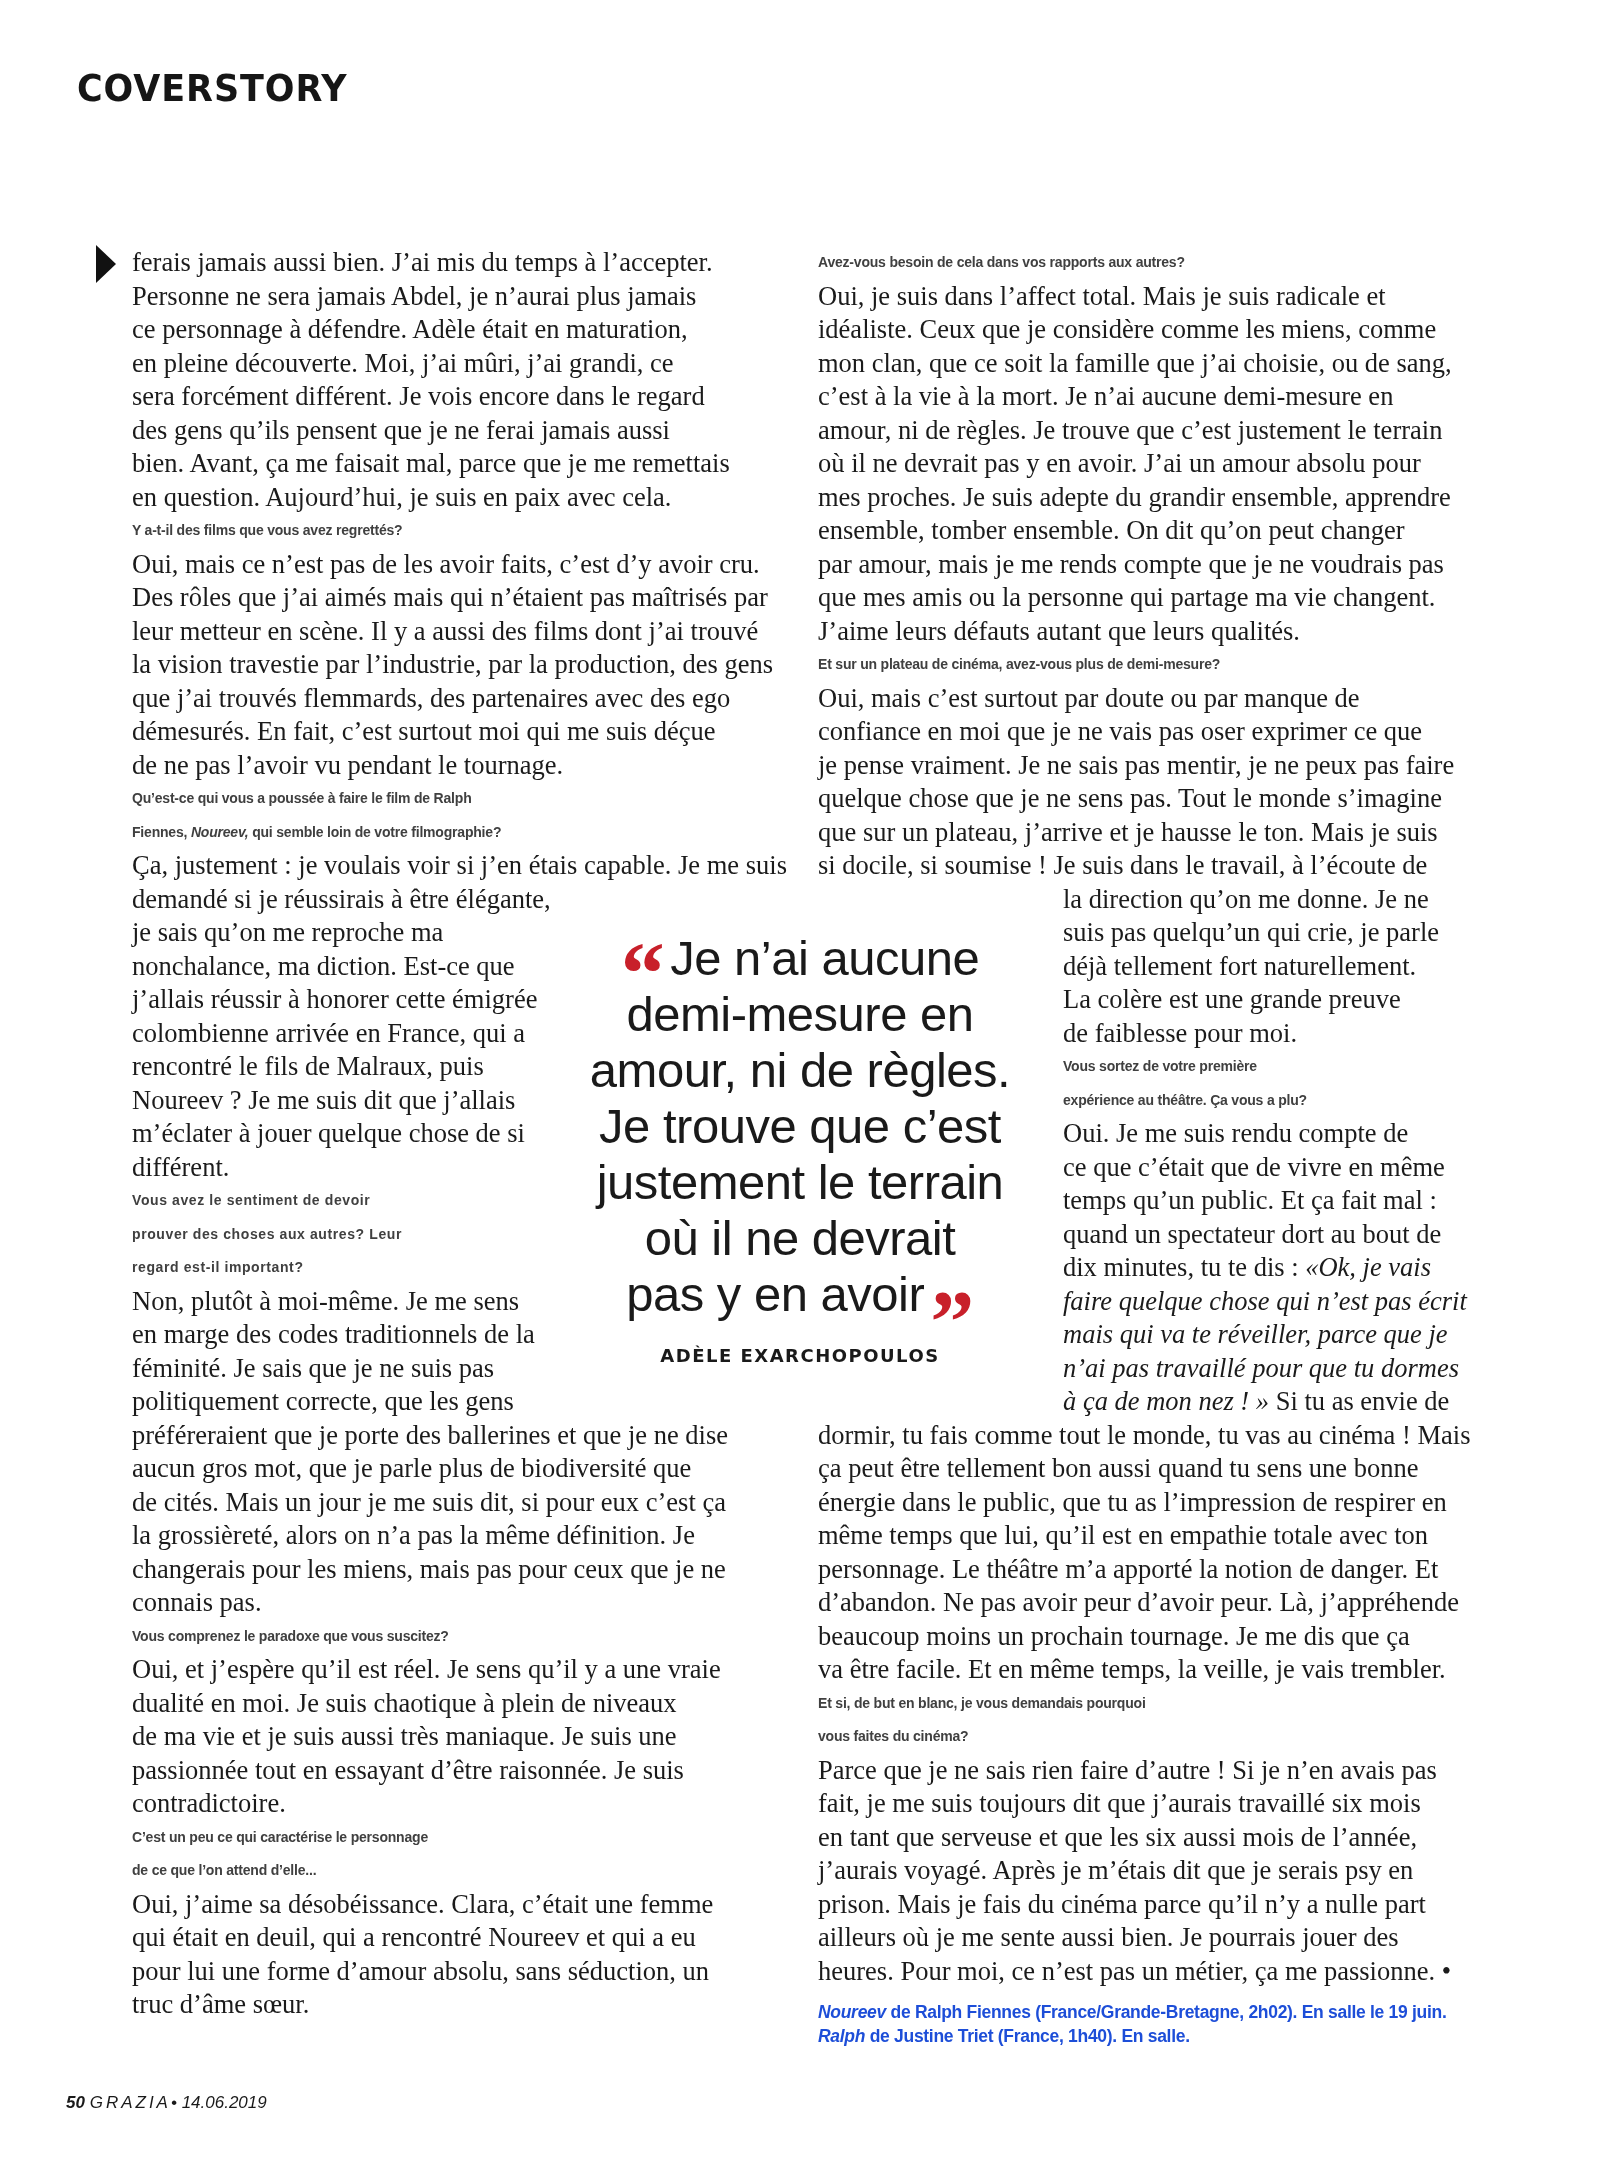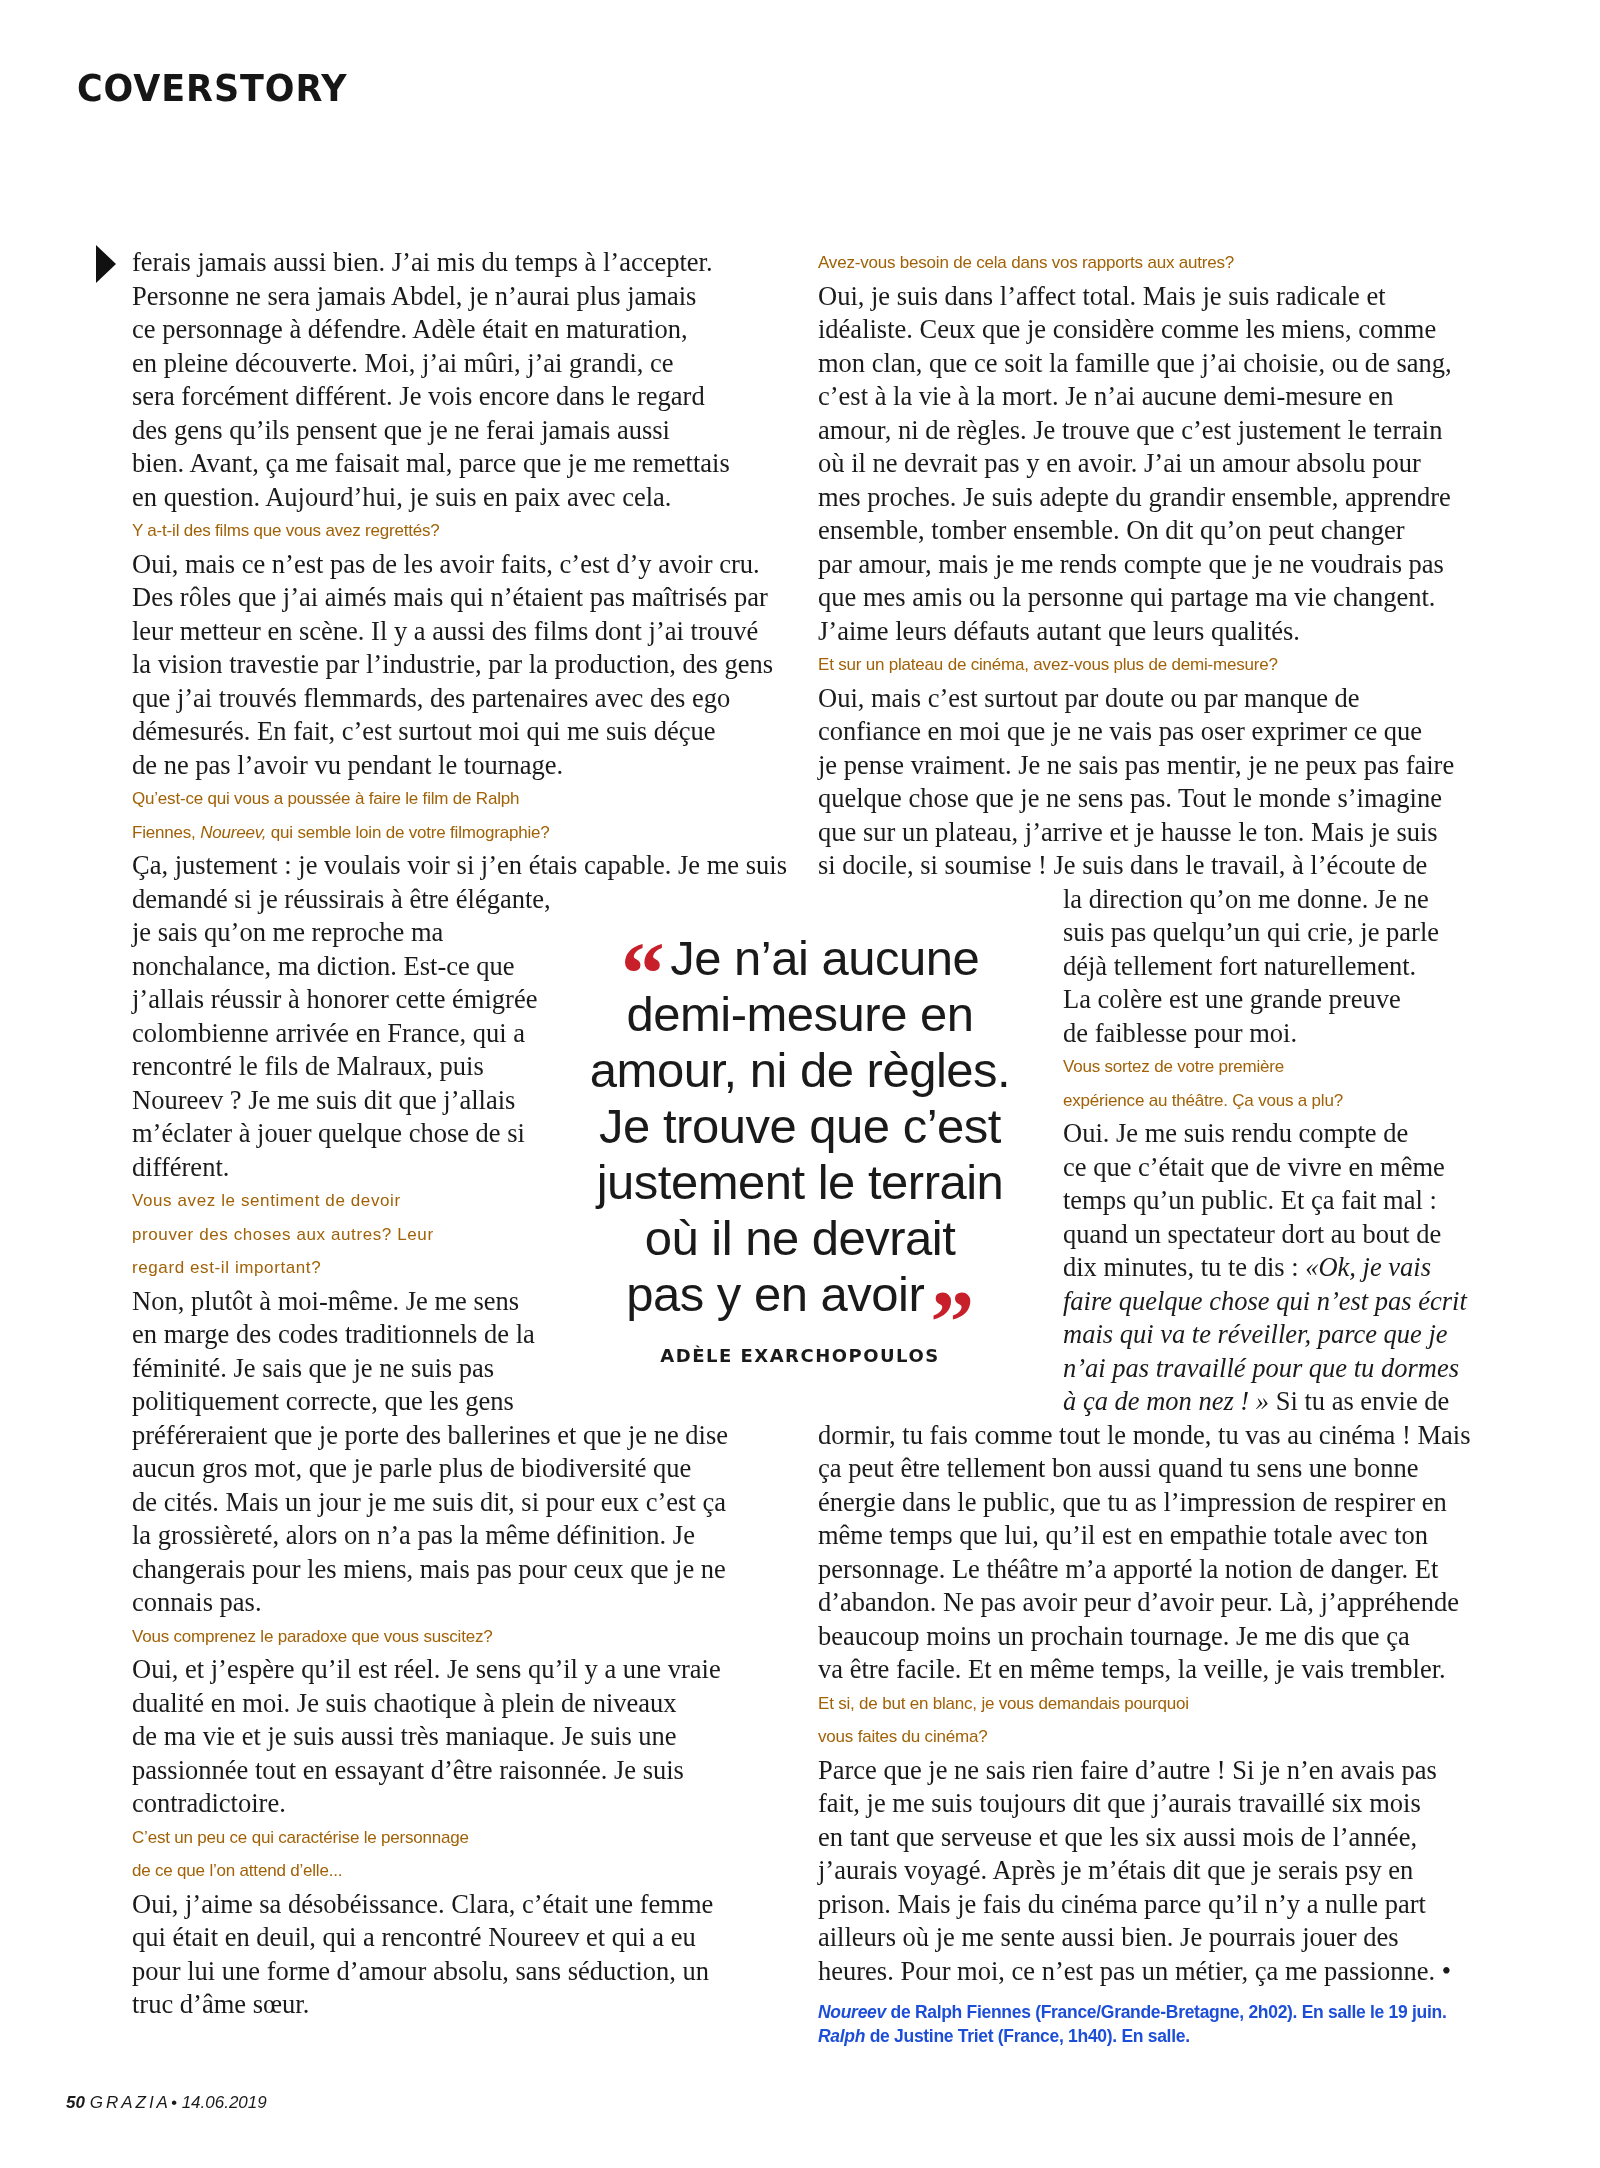--- a/index.html
+++ b/index.html
@@ -5,21 +5,21 @@
   html, body { margin:0; padding:0; background:#ffffff; }
   body { width:1600px; height:2168px; position:relative; overflow:hidden; color:#1a1a1a; }
   .section-label {
     position:absolute; left:77px; top:66px;
     font-family:"DejaVu Sans", sans-serif; font-weight:bold; font-size:38px;
     letter-spacing:1px; transform:scaleX(0.92); transform-origin:left top; color:#161616;
   }
   .col { position:absolute; font-family:"Liberation Serif", serif; font-size:26.5px; line-height:33.5px; color:#1b1b1b; }
   .col .ln { display:block; white-space:nowrap; height:33.5px; }
   .col .q  { display:block; white-space:nowrap; height:33.5px;
-             font-family:"Liberation Sans", sans-serif; font-weight:normal; font-size:17px; letter-spacing:-0.2px; color:#a16207; }
+             font-family:"Liberation Sans", sans-serif; font-weight:bold; font-size:14px; letter-spacing:-0.2px; color:#404040; }
   .col .q.wide { letter-spacing:0.6px; }
   .col .it { font-style:italic; }
   .left-col  { left:132px; top:246px; width:670px; }
   .right-col { left:818px; top:246px; width:670px; }
   .right-col .narrow { padding-left:245px; }
   .start-arrow {
     position:absolute; left:96px; top:245px; width:0; height:0;
     border-top:19px solid transparent; border-bottom:19px solid transparent; border-left:20px solid #111;
   }
   .pullquote {

